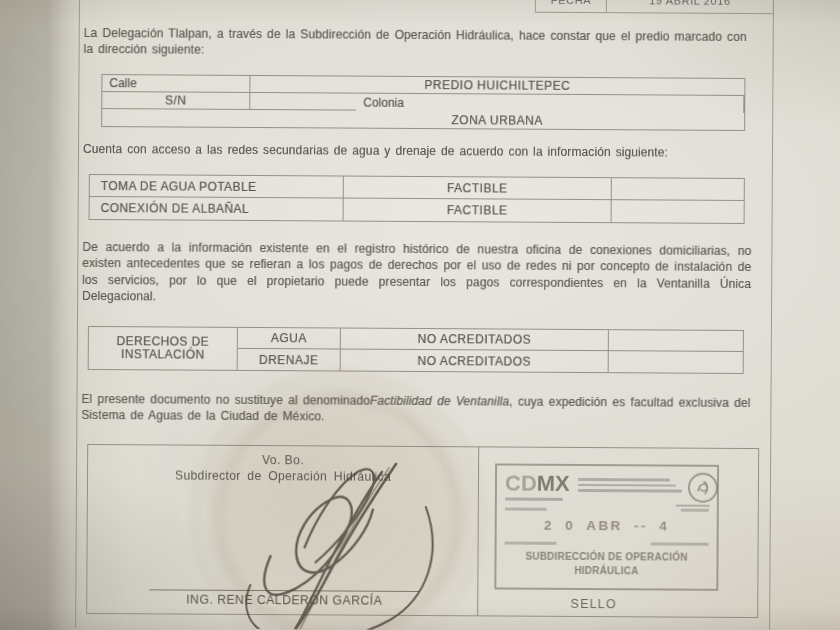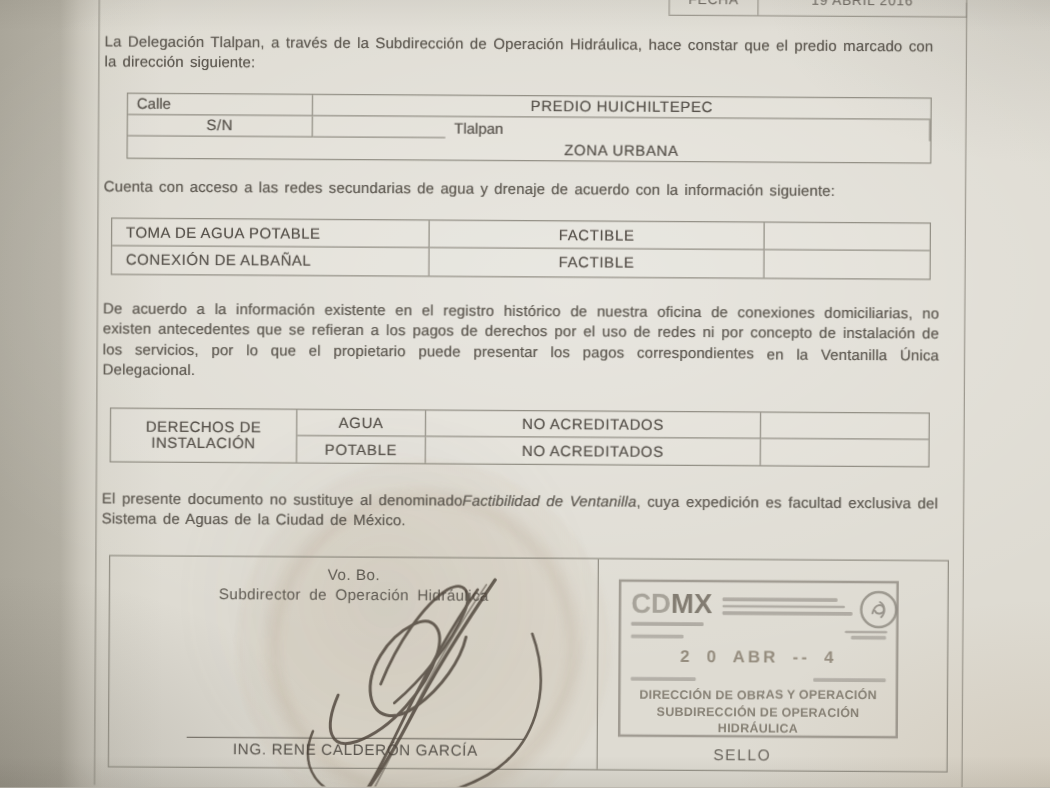--- a/index.html
+++ b/index.html
@@ -106,21 +106,21 @@
     <div class="watermark"></div>
     <div class="smudge"></div>
 
     <p class="para" style="left:82px;top:27px;width:663px;">La Delegación Tlalpan, a través de la Subdirección de Operación Hidráulica, hace constar que el predio marcado con la dirección siguiente:</p>
 
     <div class="tbl addr">
       <div class="c br bb lab">Calle</div>
       <div class="c bb ctr" style="grid-column:2/4;">PREDIO HUICHILTEPEC</div>
       <div class="c br bb ctr">S/N</div>
       <div class="c bb"></div>
-      <div class="c br lab">Tlalpan</div>
+      <div class="c br lab">Colonia</div>
       <div class="c ctr" style="grid-column:2/4;">ZONA URBANA</div>
     </div>
 
     <p class="para" style="left:82px;top:143px;width:690px;text-align:left;">Cuenta con acceso a las redes secundarias de agua y drenaje de acuerdo con la información siguiente:</p>
 
     <div class="tbl svc">
       <div class="c br bb lab">TOMA DE AGUA POTABLE</div>
       <div class="c br bb ctr">FACTIBLE</div>
       <div class="c bb"></div>
       <div class="c br lab">CONEXIÓN DE ALBAÑAL</div>
@@ -128,21 +128,21 @@
       <div class="c"></div>
     </div>
 
     <p class="para" style="left:82px;top:241px;width:669px;">De acuerdo a la información existente en el registro histórico de nuestra oficina de conexiones domiciliarias, no existen antecedentes que se refieran a los pagos de derechos por el uso de redes ni por concepto de instalación de los servicios, por lo que el propietario puede presentar los pagos correspondientes en la Ventanilla Única Delegacional.</p>
 
     <div class="tbl fees">
       <div class="c br bb ctr">AGUA</div>
       <div class="c br grp">DERECHOS DE INSTALACIÓN</div>
       <div class="c br bb ctr">NO ACREDITADOS</div>
       <div class="c bb"></div>
-      <div class="c br ctr">POTABLE</div>
+      <div class="c br ctr">DRENAJE</div>
       <div class="c br ctr">NO ACREDITADOS</div>
       <div class="c"></div>
     </div>
 
     <p class="para" style="left:82px;top:393px;width:669px;"><span>El presente documento no sustituye al denominado</span><i>Factibilidad de Ventanilla</i><span>, cuya expedición es facultad exclusiva del Sistema de Aguas de la Ciudad de México.</span></p>
 
     <div class="sigbox">
       <div class="sig-left">
         <div class="vobo">Vo. Bo.</div>
         <div class="sig-title">Subdirector de Operación Hidráulica</div>
@@ -170,21 +170,20 @@
           <div class="mrow" style="top:42px;">
             <div class="b1" style="width:42px;"></div>
             <div class="b1" style="width:28px;"></div>
           </div>
           <div class="stamp-date">2 0 ABR -- 4</div>
           <div class="mrow" style="top:76px;">
             <div class="b1" style="width:52px;"></div>
             <div class="b1" style="width:58px;"></div>
           </div>
           <div class="dept">
-            <div>DIRECCIÓN DE OBRAS Y OPERACIÓN</div>
             <div>SUBDIRECCIÓN DE OPERACIÓN HIDRÁULICA</div>
           </div>
         </div>
         <div class="sello">SELLO</div>
       </div>
     </div>
 
     <svg class="sig-svg" width="840" height="630" viewBox="0 0 840 630">
       <g fill="none" stroke="#4d443a" stroke-linecap="round" opacity="0.82">
         <path stroke-width="2.6" d="M397 464 C374 498 348 540 329 577 C315 604 304 621 296 632"></path>

